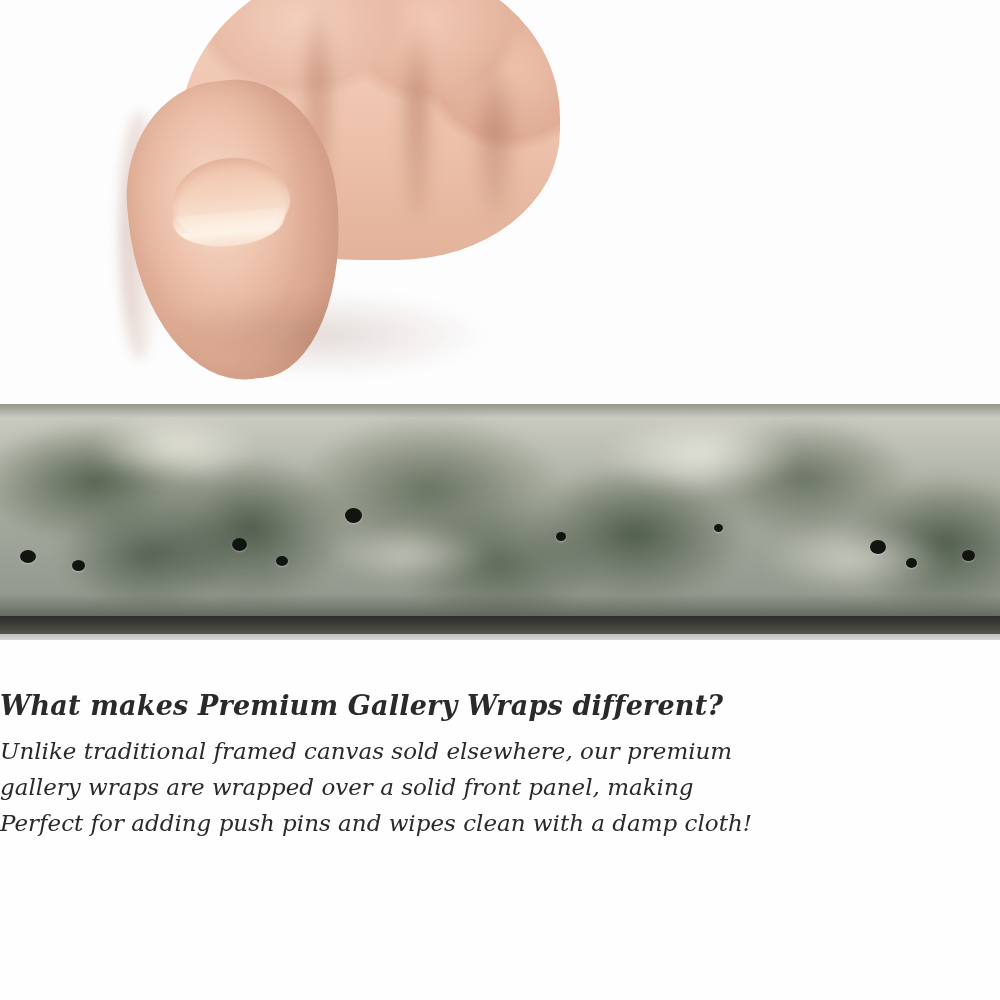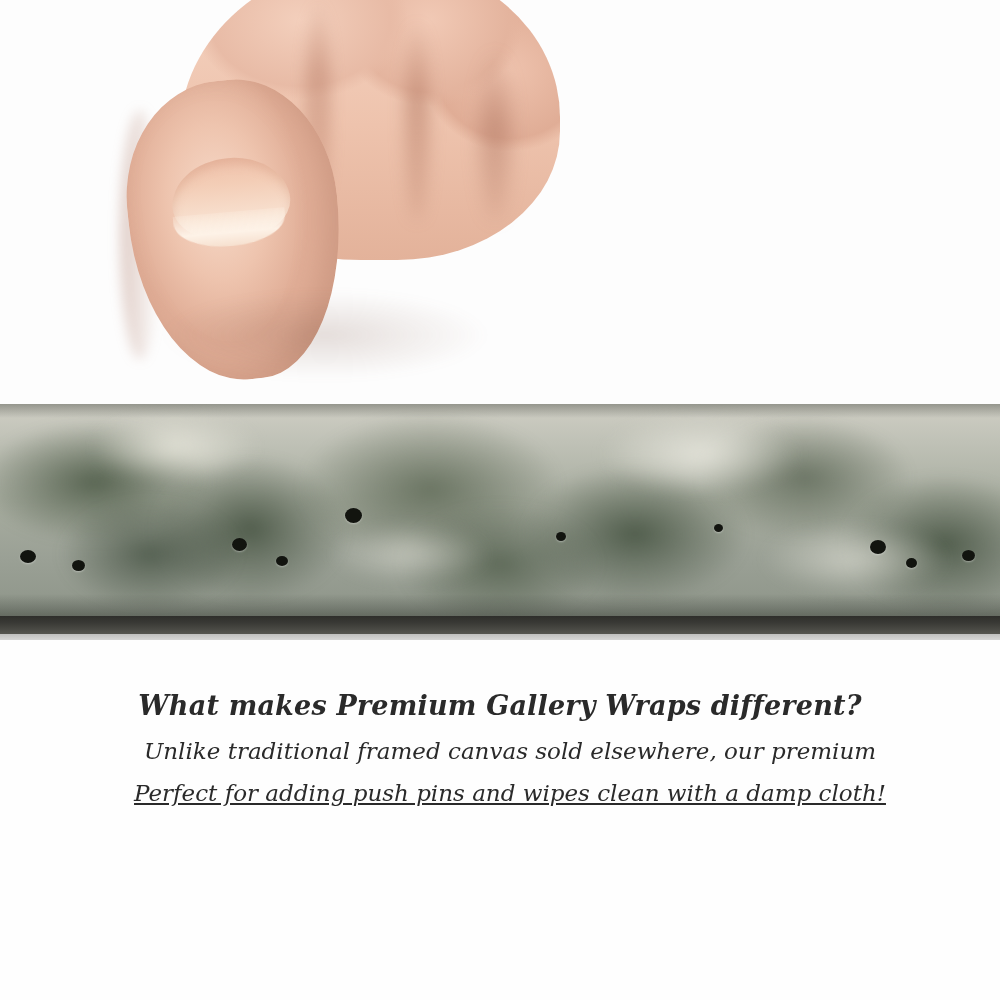--- a/index.html
+++ b/index.html
@@ -212,40 +212,36 @@
     height: 16px;
     background: linear-gradient(180deg, rgba(90,90,85,0.38) 0%, rgba(255,255,255,0) 100%);
   }
 
   
   .caption {
     position: absolute;
     left: 0;
     top: 690px;
     width: 1000px;
-    text-align: center;
     color: #2a2a2a;
     font-family: "DejaVu Serif", serif;
     font-style: italic;
   }
   .caption-heading {
     font-size: 27px;
     font-weight: 700;
     letter-spacing: 0.2px;
     margin-bottom: 12px;
   }
   .caption-line {
     font-size: 23px;
     line-height: 36px;
     font-weight: 400;
-    padding-left: 20px;
   }
   .caption-line.last {
-    margin-top: 6px;
-    text-decoration: underline;
   }
 </style>
 </head>
 <body>
 
 <div class="page">
 
   <div class="photo-area">
 
     <div class="hand">
@@ -290,16 +286,17 @@
       <div class="strip-bottom-shade"></div>
     </div>
 
     <div class="panel-edge"></div>
     <div class="panel-edge-shadow"></div>
   </div>
 
   <div class="caption">
     <div class="caption-heading">What makes Premium Gallery Wraps different?</div>
     <div class="caption-line">Unlike traditional framed canvas sold elsewhere, our premium</div>
+    <div class="caption-line">gallery wraps are wrapped over a solid front panel, making</div>
     <div class="caption-line last">Perfect for adding push pins and wipes clean with a damp cloth!</div>
   </div>
 
 </div>
 
 </body></html>

